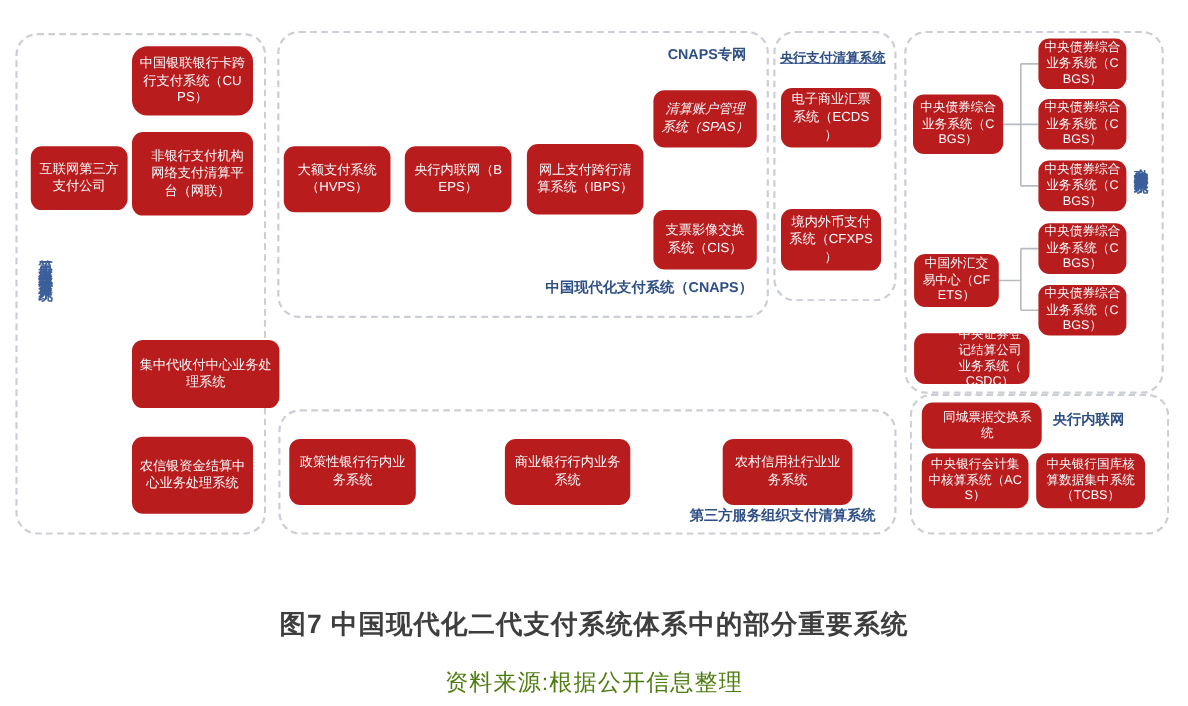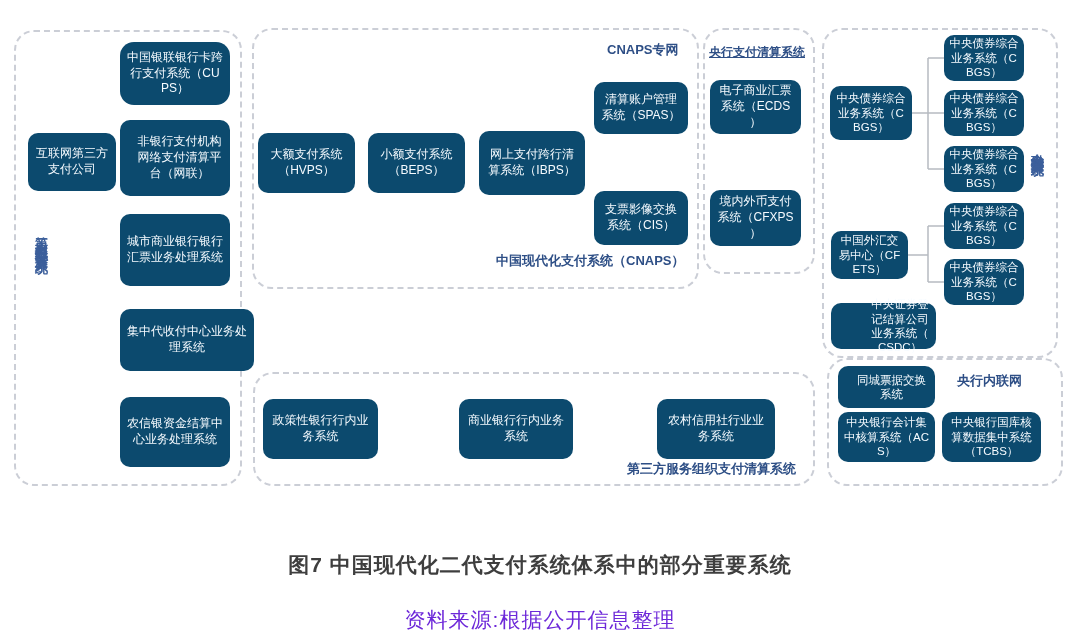--- a/index.html
+++ b/index.html
@@ -4,87 +4,86 @@
 <style>
   html,body{margin:0;padding:0;background:#ffffff;}
   #canvas{
     position:relative;width:1080px;height:642px;background:#ffffff;overflow:hidden;
     font-family:"Liberation Sans","DejaVu Sans",sans-serif;
   }
   .group{
     position:absolute;border:2px dashed #cbced6;border-radius:20px;background:transparent;
   }
   .node{
-    position:absolute;background:#0c4a6e;border-radius:10px;color:#f6fbff;
+    position:absolute;background:#b91c1c;border-radius:10px;color:#f6fbff;
     display:flex;align-items:center;justify-content:center;text-align:center;
     font-size:12px;line-height:1.32;padding:3px 7px;box-sizing:border-box;
     overflow-wrap:anywhere;line-break:anywhere;font-weight:500;
   }
   .node.sm{font-size:11.5px;line-height:1.25;padding:2px 5px;}
   .glabel{
     position:absolute;color:#2e4f86;font-size:13px;font-weight:600;white-space:nowrap;
   }
   .vlabel{
     position:absolute;color:#3c5f9b;font-size:13px;font-weight:600;
     writing-mode:vertical-rl;text-orientation:upright;letter-spacing:2px;white-space:nowrap;
   }
   .caption{
     position:absolute;left:0;width:100%;text-align:center;color:#3e3e3e;
   }
-  #fig-title{top:551px;font-size:21px;font-weight:600;letter-spacing:1px;}
-  #fig-source{top:606px;font-size:21px;font-weight:500;color:#6d28d9;letter-spacing:1px;}
+  #fig-title{top:551px;font-size:24px;font-weight:600;letter-spacing:1px;}
+  #fig-source{top:606px;font-size:21px;font-weight:500;color:#4d7c0f;letter-spacing:1px;}
   svg.connectors{position:absolute;left:0;top:0;pointer-events:none;}
 </style>
 </head>
 <body>
 
 <div id="canvas">
 
   <svg class="connectors" width="1080" height="642">
     <path d="M912 113 H928 M928 58 V169 M928 58 H944 M928 113 H944 M928 169 H944
              M908 255 H928 M928 226 V282 M928 226 H944 M928 282 H944" stroke="#b6bac1" stroke-width="1.5" fill="none"></path>
   </svg>
 
   <div class="group" style="left:14px;top:30px;width:224px;height:452px;"></div>
   <div class="vlabel" style="left:32px;top:226px;">第三方服务组织支付清算系统</div>
   <div class="node" style="left:120px;top:42px;width:110px;height:63px;border-radius:14px;">中国银联银行卡跨行支付系统（CUPS）</div>
   <div class="node" style="left:28px;top:133px;width:88px;height:58px;">互联网第三方支付公司</div>
   <div class="node" style="left:120px;top:120px;width:110px;height:76px;padding-left:16px;">非银行支付机构网络支付清算平台（网联）</div>
-  <div class="node" style="left:120px;top:214px;width:110px;height:72px;">城市商业银行银行汇票业务处理系统</div>
   <div class="node" style="left:120px;top:309px;width:134px;height:62px;">集中代收付中心业务处理系统</div>
   <div class="node" style="left:120px;top:397px;width:110px;height:70px;">农信银资金结算中心业务处理系统</div>
 
   <div class="group" style="left:252px;top:28px;width:443px;height:257px;"></div>
   <div class="glabel" style="left:607px;top:41px;">CNAPS专网</div>
   <div class="glabel" style="left:496px;top:252px;">中国现代化支付系统（CNAPS）</div>
   <div class="node" style="left:258px;top:133px;width:97px;height:60px;">大额支付系统（HVPS）</div>
-  <div class="node" style="left:368px;top:133px;width:97px;height:60px;">小额支付系统（BEPS）</div>
+  <div class="node" style="left:368px;top:133px;width:97px;height:60px;">央行内联网（BEPS）</div>
   <div class="node" style="left:479px;top:131px;width:106px;height:64px;">网上支付跨行清算系统（IBPS）</div>
-  <div class="node" style="left:594px;top:82px;width:94px;height:52px;">清算账户管理系统（SPAS）</div>
+  <div class="node" style="left:594px;top:82px;width:94px;height:52px;font-style:italic;">清算账户管理系统（SPAS）</div>
   <div class="node" style="left:594px;top:191px;width:94px;height:54px;">支票影像交换系统（CIS）</div>
 
   <div class="group" style="left:703px;top:28px;width:108px;height:242px;"></div>
   <div class="glabel" style="left:709px;top:44px;font-size:12px;text-decoration:underline;">央行支付清算系统</div>
   <div class="node" style="left:710px;top:80px;width:91px;height:54px;">电子商业汇票系统（ECDS）</div>
   <div class="node" style="left:710px;top:190px;width:91px;height:56px;">境内外币支付系统（CFXPS）</div>
 
   <div class="group" style="left:822px;top:28px;width:232px;height:326px;"></div>
   <div class="vlabel" style="left:1028px;top:143px;letter-spacing:1px;">金融市场支付清算系统</div>
   <div class="node sm" style="left:830px;top:86px;width:82px;height:54px;">中央债券综合业务系统（CBGS）</div>
   <div class="node sm" style="left:944px;top:35px;width:80px;height:46px;">中央债券综合业务系统（CBGS）</div>
   <div class="node sm" style="left:944px;top:90px;width:80px;height:46px;">中央债券综合业务系统（CBGS）</div>
   <div class="node sm" style="left:944px;top:146px;width:80px;height:46px;">中央债券综合业务系统（CBGS）</div>
   <div class="node sm" style="left:831px;top:231px;width:77px;height:48px;">中国外汇交易中心（CFETS）</div>
   <div class="node sm" style="left:944px;top:203px;width:80px;height:46px;">中央债券综合业务系统（CBGS）</div>
   <div class="node sm" style="left:944px;top:259px;width:80px;height:46px;">中央债券综合业务系统（CBGS）</div>
   <div class="node sm" style="left:831px;top:303px;width:105px;height:46px;padding-left:38px;">中央证券登记结算公司业务系统（CSDC）</div>
 
   <div class="group" style="left:827px;top:358px;width:232px;height:124px;"></div>
   <div class="glabel" style="left:957px;top:372px;">央行内联网</div>
-  <div class="node sm" style="left:838px;top:366px;width:97px;height:42px;padding-left:15px;">同城票据交换系统</div>
+  <div class="node sm" style="left:838px;top:366px;width:109px;height:42px;padding-left:15px;">同城票据交换系统</div>
   <div class="node sm" style="left:838px;top:412px;width:97px;height:50px;">中央银行会计集中核算系统（ACS）</div>
   <div class="node sm" style="left:942px;top:412px;width:99px;height:50px;">中央银行国库核算数据集中系统（TCBS）</div>
 
   <div class="group" style="left:253px;top:372px;width:558px;height:110px;"></div>
   <div class="glabel" style="left:627px;top:460px;">第三方服务组织支付清算系统</div>
   <div class="node" style="left:263px;top:399px;width:115px;height:60px;">政策性银行行内业务系统</div>
   <div class="node" style="left:459px;top:399px;width:114px;height:60px;">商业银行行内业务系统</div>
   <div class="node" style="left:657px;top:399px;width:118px;height:60px;">农村信用社行业业务系统</div>
 
   <div class="caption" id="fig-title">图7 中国现代化二代支付系统体系中的部分重要系统</div>

